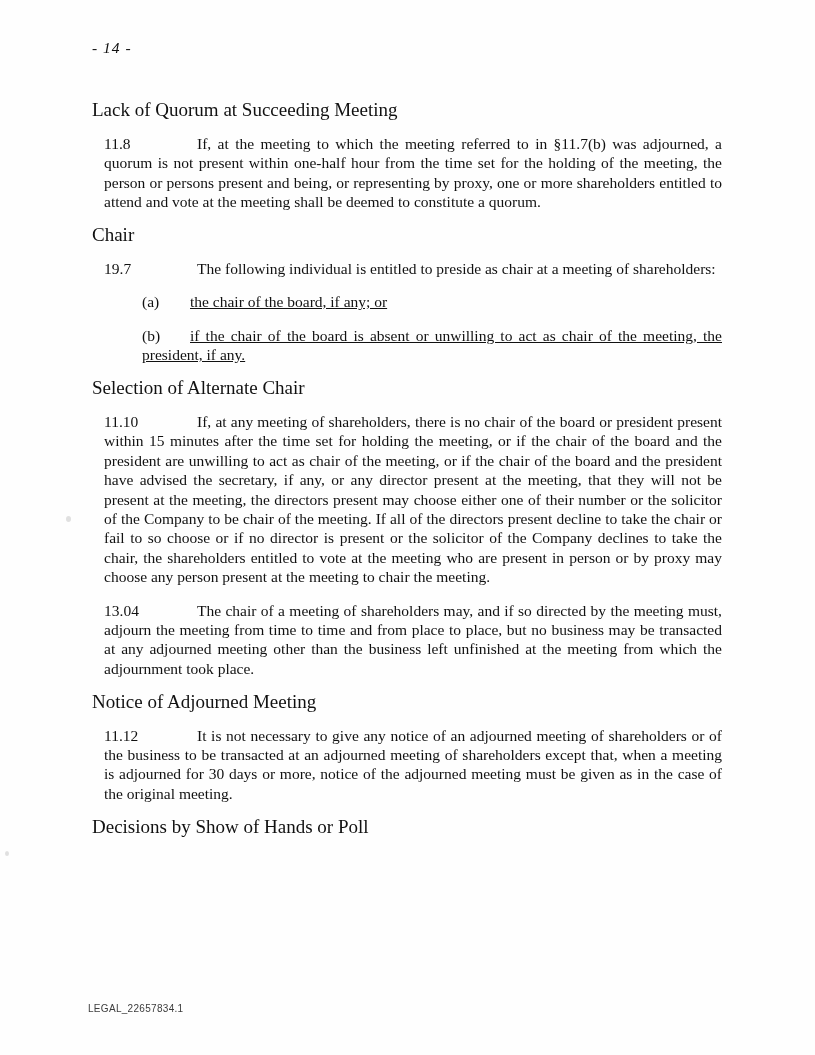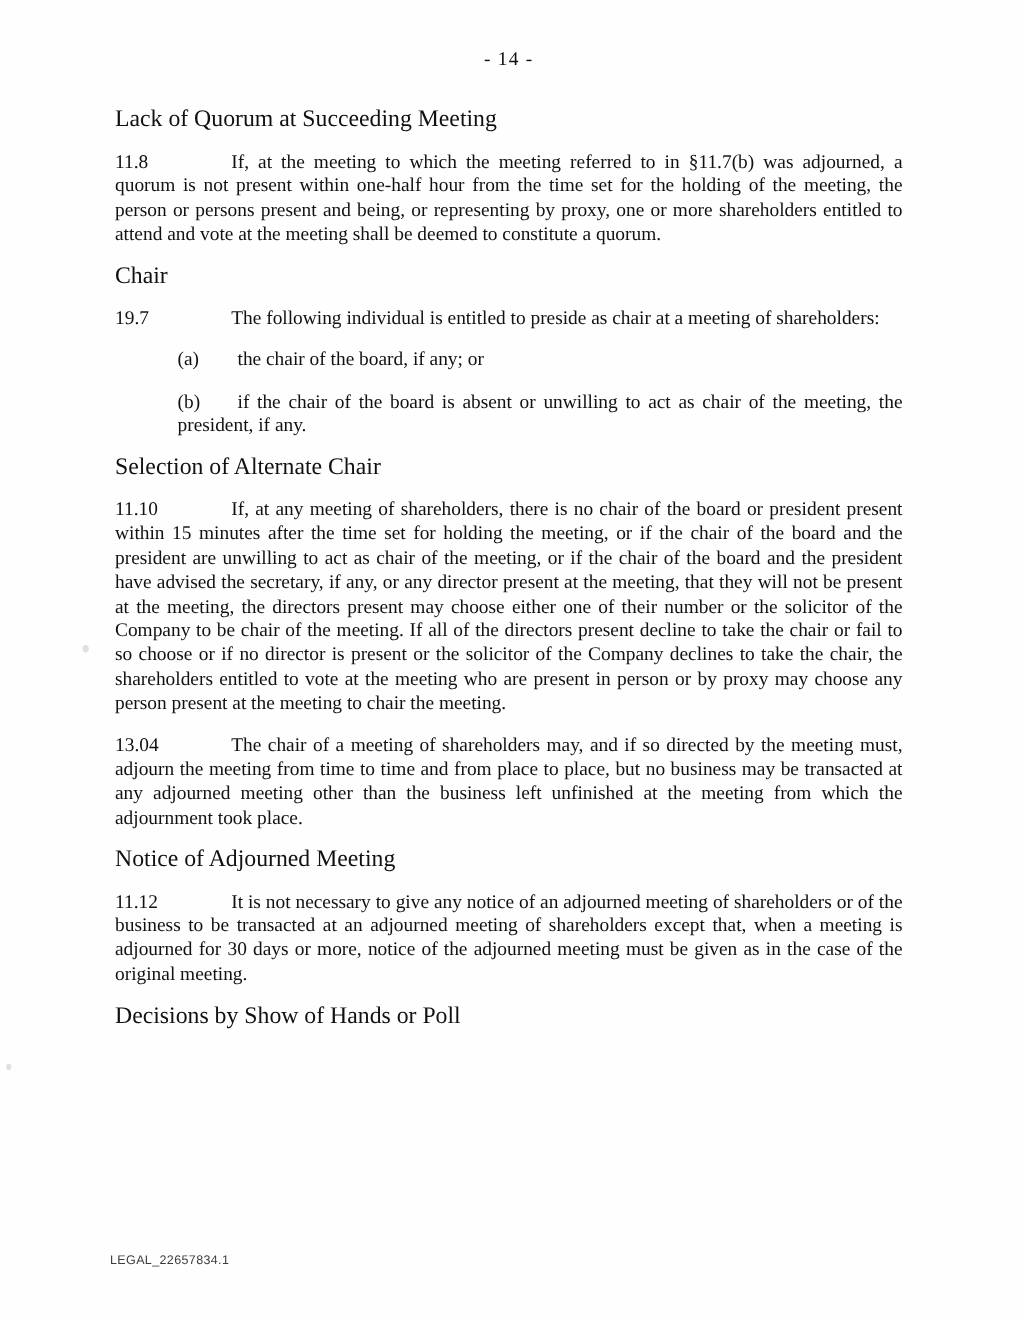--- a/index.html
+++ b/index.html
@@ -14,41 +14,43 @@
     background: #fefefe;
     color: #111111;
     font-family: "Liberation Serif", serif;
     font-size: 15.5px;
     line-height: 19.4px;
     overflow: hidden;
     box-sizing: border-box;
     padding: 38px 93px 0 92px;
   }
   .pagenum {
-    text-align: center;
-    margin: 0 0 29px 0;
+    text-align: left;
+    margin: 0 0 43px 0;
     letter-spacing: 1px;
+    font-style: italic;
   }
   .heading {
     font-weight: normal;
     font-size: 19px;
     margin: 0 0 14px 0;
     line-height: 19.4px;
   }
   .para {
-    margin: 0 0 14px 0;
+    margin: 0 0 14px 12px;
     text-align: justify;
   }
   .num {
     display: inline-block;
     width: 93px;
   }
   .clause {
     margin: 0 0 14px 50px;
     text-align: justify;
+    text-decoration: underline;
   }
   .clabel {
     display: inline-block;
     width: 48px;
   }
   .footer {
     position: absolute;
     left: 88px;
     top: 999px;
     font-family: "Liberation Sans", sans-serif;

